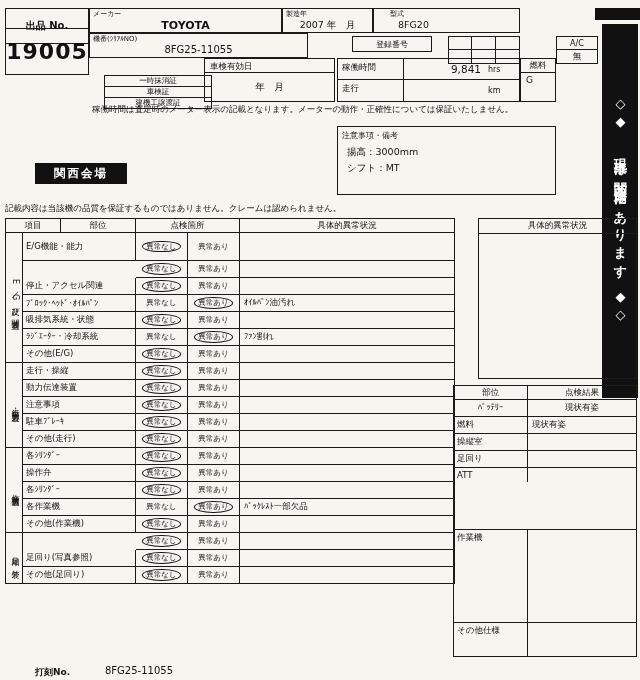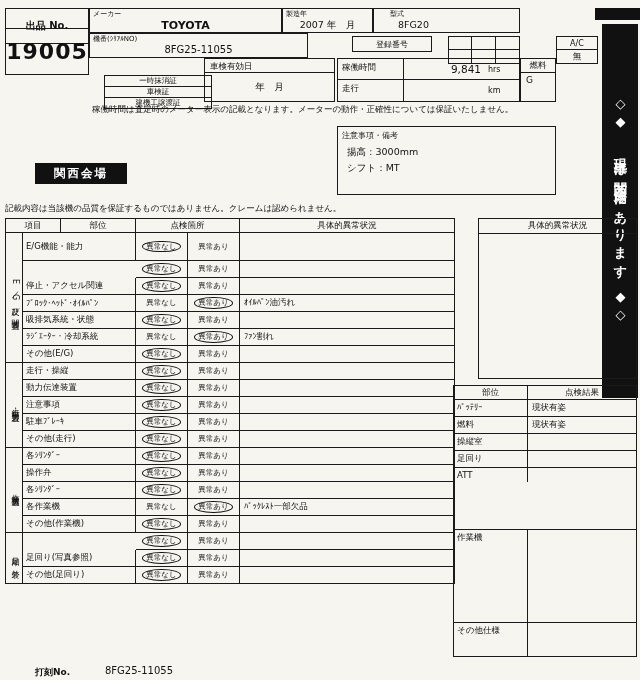--- a/index.html
+++ b/index.html
@@ -352,21 +352,21 @@
   <div class="center detail-title">具体的異常状況</div>
   <div></div>
 </div>
 
 <div class="abs cond-table">
   <div class="cond-header">
     <div class="cond-h-part">部位</div>
     <div class="cond-h-result">点検結果</div>
   </div>
   <div>
-      <div class="cond-row" style="height: 17px;">
+      <div class="cond-row" style="height: 17px; text-align: center;">
         <div class="cond-part">ﾊﾞｯﾃﾘｰ</div>
         <div class="cond-result">現状有姿</div>
       </div>
       <div class="cond-row" style="height: 17px;">
         <div class="cond-part">燃料</div>
         <div class="cond-result">現状有姿</div>
       </div>
       <div class="cond-row" style="height: 17px;">
         <div class="cond-part">操縦室</div>
         <div class="cond-result"></div>

